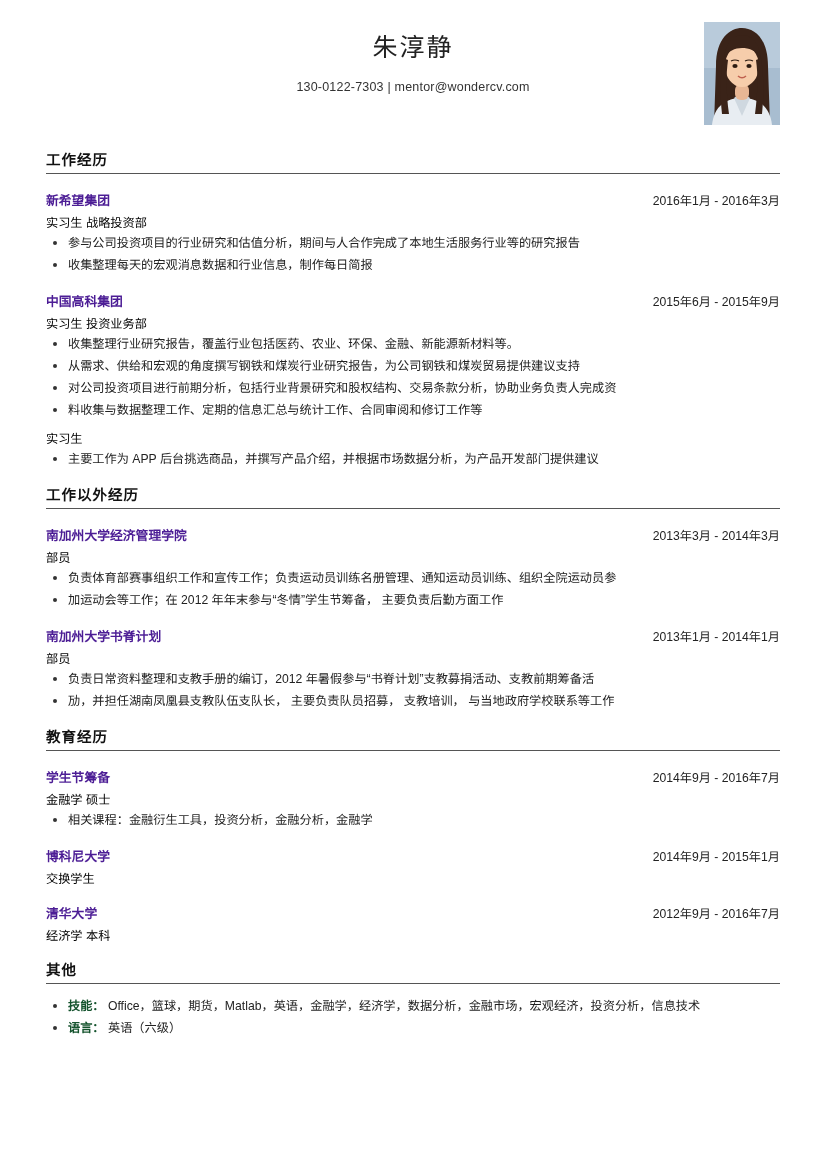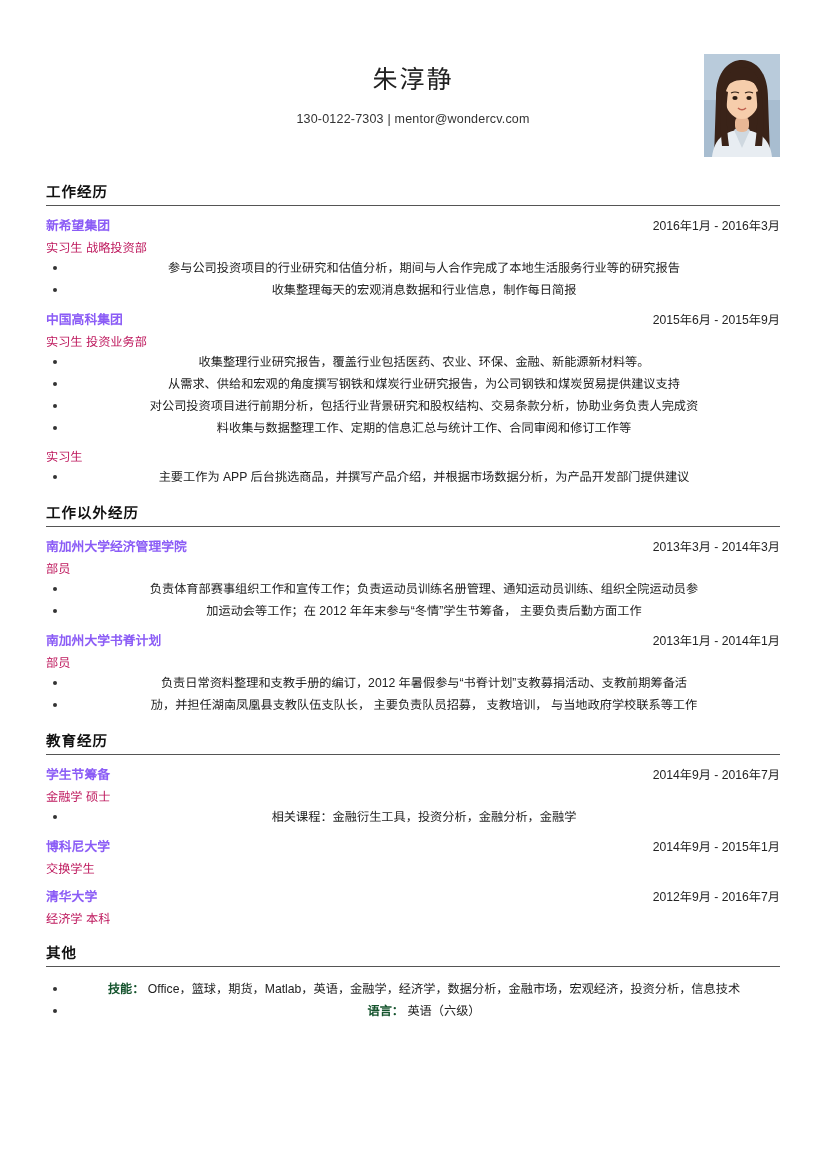--- a/index.html
+++ b/index.html
@@ -13,21 +13,21 @@
   .page {
     width: 826px;
     height: 1169px;
     background: #ffffff;
     position: relative;
     margin: 0 auto;
     overflow: hidden;
     box-sizing: border-box;
   }
   .content {
-    padding: 52px 46px 0 46px;
+    padding: 20px 46px 0 46px;
     box-sizing: border-box;
   }
 
   
   .header {
     position: relative;
     height: 104px;
   }
   .name {
     text-align: center;
@@ -73,37 +73,37 @@
     margin-top: 9px;
   }
   .entry-head {
     display: flex;
     justify-content: space-between;
     align-items: baseline;
   }
   .entry-org {
     font-size: 12.8px;
     font-weight: bold;
-    color: #8b5cf6;
+    color: #4c1d95;
+    margin-top: 7px;
   }
   .entry-date {
     font-size: 12.2px;
     color: #222222;
     white-space: nowrap;
   }
   .entry-sub {
     font-size: 12.2px;
-    color: #be185d;
+    color: #000000;
     margin-top: 4px;
   }
   ul.bullets {
     list-style: none;
     margin: 3px 0 0 0;
     padding: 0;
-    text-align: center;
   }
   ul.bullets li {
     font-size: 12.2px;
     color: #222222;
     line-height: 19px;
     padding-left: 22px;
     position: relative;
     margin-top: 3px;
   }
   ul.bullets li::before {

